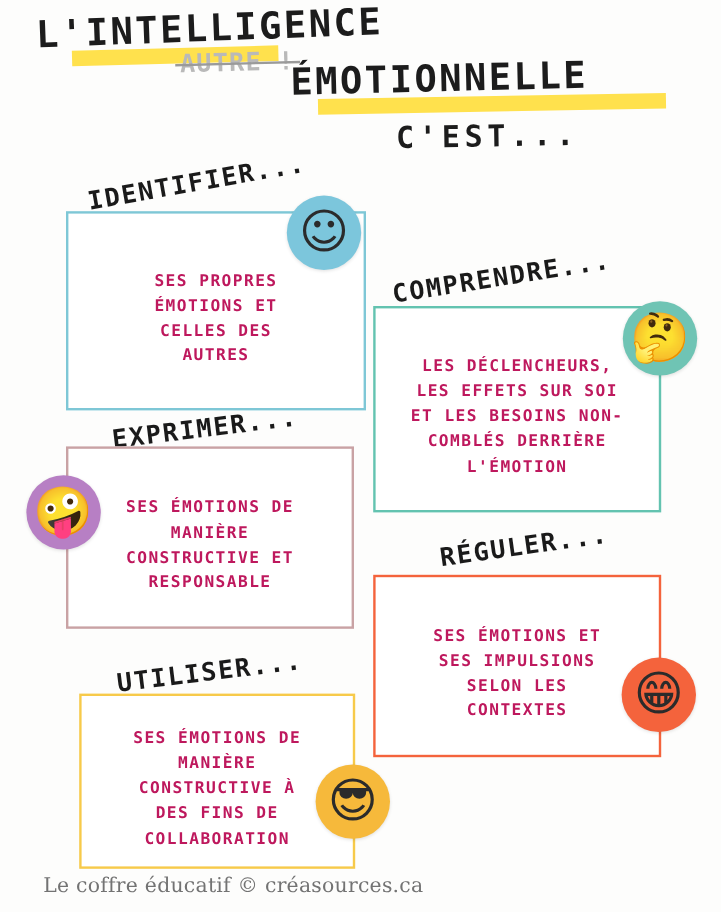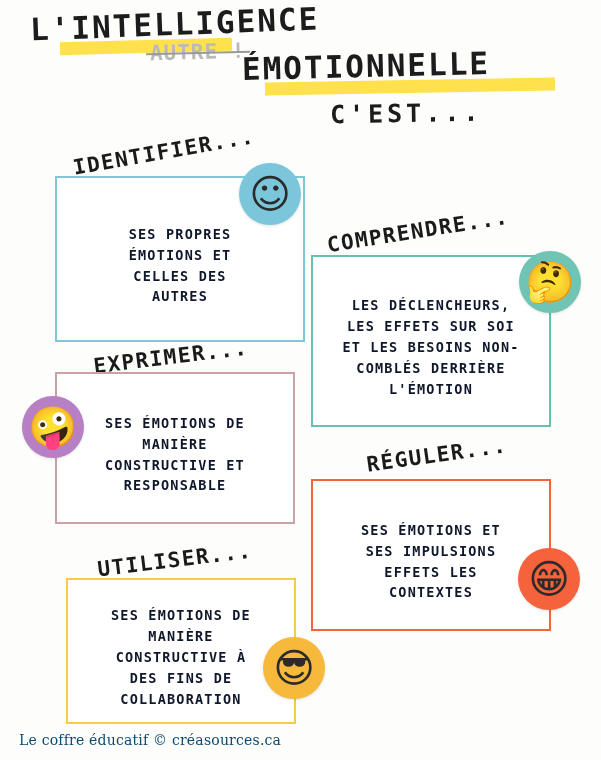--- a/index.html
+++ b/index.html
@@ -99,21 +99,21 @@
     display: flex;
     flex-direction: column;
     align-items: center;
     justify-content: center;
     text-align: center;
     font-family: "DejaVu Sans Mono", monospace;
     font-size: 13.5px;
     font-weight: bold;
     letter-spacing: 1.2px;
     line-height: 1.55;
-    color: #0f172a;
+    color: #be185d;
     padding: 0 14px;
     box-sizing: border-box;
     white-space: pre-line;
     margin-top: 13px;
   }
   .heading {
     position: absolute;
     font-family: "DejaVu Sans Mono", monospace;
     font-weight: bold;
     font-size: 21px;
@@ -162,25 +162,25 @@
 
   
   #b5 { left: 66px;  top: 578px; width: 230px; height: 146px; }
   #b5 .frame { border-color: #f7ca4a; }
   #h5 { left: 97px; top: 548px; transform: rotate(-7deg); }
   #e5 { left: 263px; top: 637px; background: #f6b93b; }
 
   
   .footer {
     position: absolute;
-    left: 19px;
+    left: 36px;
     bottom: 12px;
     font-family: "DejaVu Serif", serif;
-    font-size: 14px;
-    color: #0c4a6e;
+    font-size: 17px;
+    color: #737373;
     letter-spacing: 0.2px;
   }
 </style>
 </head>
 <body>
 
 <div class="canvas">
 
   <div class="title-zone">
     <div class="hl hl1"></div>
@@ -220,21 +220,21 @@
 CONSTRUCTIVE ET
 RESPONSABLE</div>
   </div>
   <div class="emoji" id="e3">🤪</div>
 
   <div class="heading" id="h4">RÉGULER...</div>
   <div class="block" id="b4">
     <div class="frame"></div>
     <div class="body">SES ÉMOTIONS ET
 SES IMPULSIONS
-EFFETS LES
+SELON LES
 CONTEXTES</div>
   </div>
   <div class="emoji" id="e4">😁</div>
 
   <div class="heading" id="h5">UTILISER...</div>
   <div class="block" id="b5">
     <div class="frame"></div>
     <div class="body">SES ÉMOTIONS DE
 MANIÈRE
 CONSTRUCTIVE À

